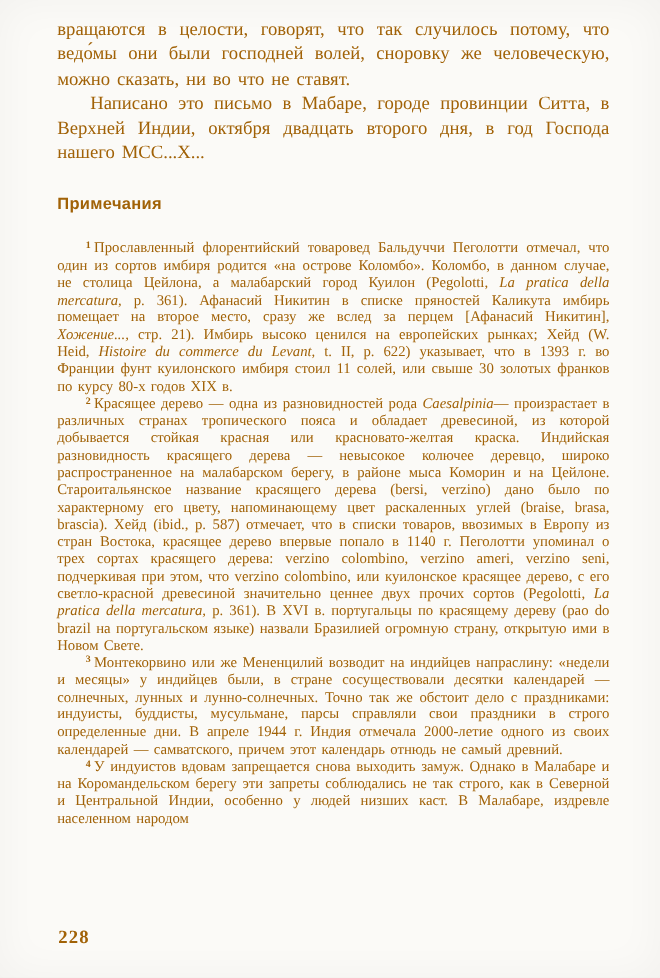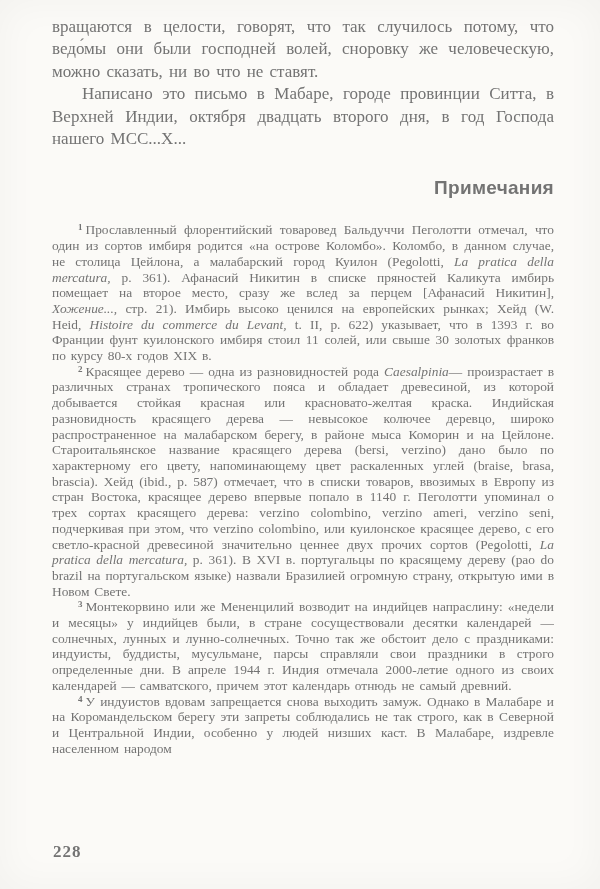--- a/index.html
+++ b/index.html
@@ -6,44 +6,43 @@
     margin: 0;
     padding: 0;
     background: #e8e6e1;
   }
   .page {
     position: relative;
     width: 600px;
     height: 889px;
     margin: 0 auto;
     background: #fbfaf7;
-    color: #737373;
+    color: #a16207;
     overflow: hidden;
     font-family: "Liberation Serif", "DejaVu Serif", serif;
     box-shadow: inset 0 0 40px rgba(0,0,0,0.04);
   }
   .content {
     padding: 16px 46px 0 52px; 
   }
   
   .intro p {
     margin: 0;
     font-size: 17px;
     line-height: 22.4px;
     text-align: justify;
     word-spacing: 2px;
   }
   .intro p.indent { text-indent: 30px; }
   
   .notes-heading {
     margin: 27px 0 23px 0;
-    text-align: right;
     font-family: "Liberation Sans", "DejaVu Sans", sans-serif;
     font-weight: bold;
-    font-size: 19px;
+    font-size: 15px;
     letter-spacing: 0.3px;
   }
   
   .notes p {
     margin: 0;
     font-size: 13.4px;
     line-height: 15.7px;
     text-align: justify;
     text-indent: 26px;
     word-spacing: 1.5px;

